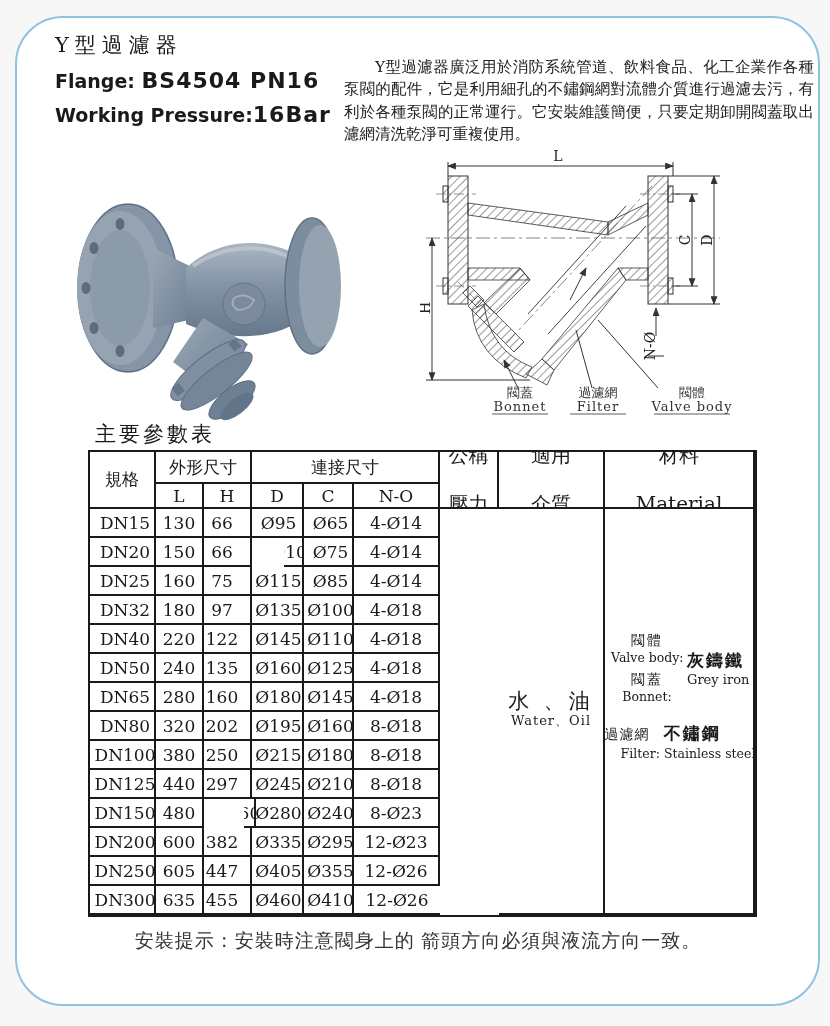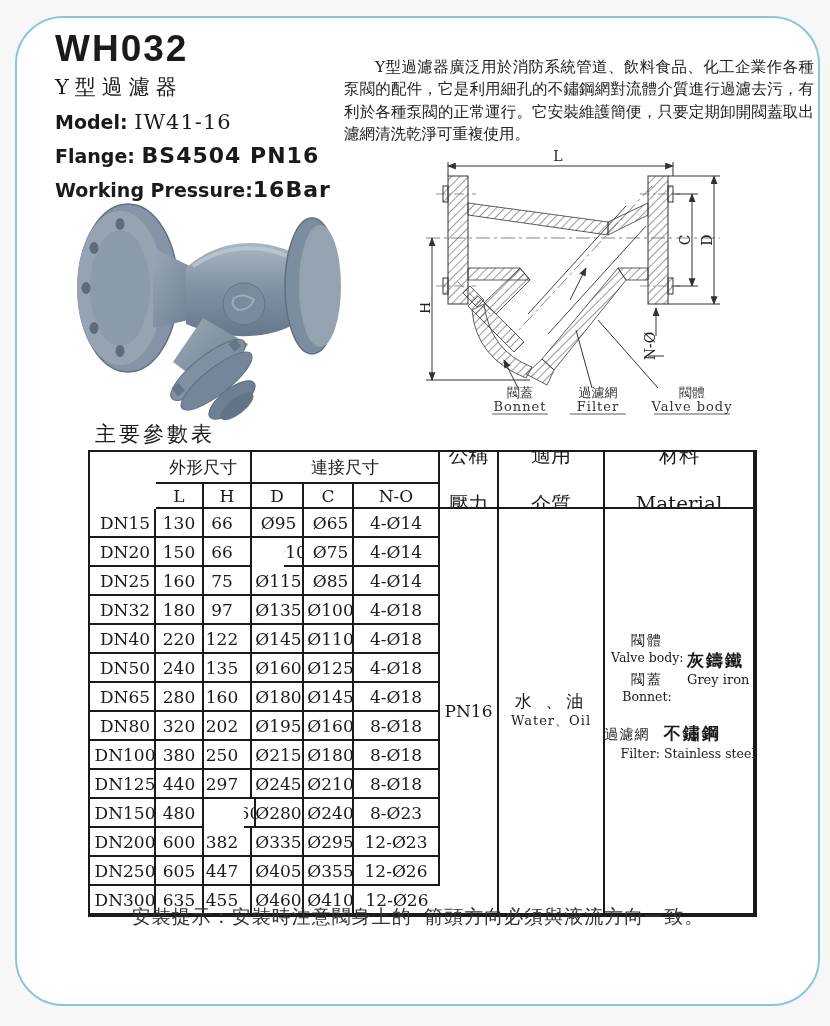--- a/index.html
+++ b/index.html
@@ -62,40 +62,35 @@
   .mat-labels .en{font-size:12.5px;}
   .mat-labels .mt{margin-top:6px;}
   .mat-value{text-align:left;margin-left:4px;}
   .mat-value .zh{font-size:17px;letter-spacing:2px;font-weight:bold;}
   .mat-value .en{font-size:13px;}
   .mat-bottom{margin-top:18px;}
   .mat-bottom .zh-small{font-size:14px;letter-spacing:1px;}
   .mat-bottom .zh-big{font-size:17px;font-weight:bold;letter-spacing:2px;margin-left:10px;}
   .mat-bottom .en-line{font-size:12.5px;margin-top:1px;margin-left:16px;}
   .medium-cell{flex-direction:column;line-height:20px;}
-  .medium-zh{font-size:17px;letter-spacing:4px;}
+  .medium-zh{font-size:21px;letter-spacing:4px;}
   .medium-en{font-size:13px;letter-spacing:1px;}
   
   .note{
-    position:absolute;left:88px;top:904px;width:660px;text-align:center;
-    font-size:19px;letter-spacing:1px;font-family:Liberation Mono, monospace;color:#333;
+    position:absolute;left:88px;top:928px;width:660px;text-align:center;
+    font-size:19px;letter-spacing:1px;font-family:Liberation Sans, sans-serif;color:#333;
   }
 </style>
 </head>
 <body>
 
 <div class="page-border"></div>
 
 <div class="hdr">
-  <div class="code">WH032</div>
   <div class="title-zh">Y型過濾器</div>
-  <div class="spec-line">
-    <span>Model:</span>
-    <span class="val-serif">IW41-16</span>
-  </div>
   <div class="spec-line">
     <span>Flange:</span>
     <span class="val-bold">BS4504 PN16</span>
   </div>
   <div class="spec-line">
     <span>Working Pressure:</span><span class="val-bold">16Bar</span>
   </div>
 </div>
 
 <p class="desc">Y型過濾器廣泛用於消防系統管道、飲料食品、化工企業作各種泵閥的配件，它是利用細孔的不鏽鋼網對流體介質進行過濾去污，有利於各種泵閥的正常運行。它安裝維護簡便，只要定期卸開閥蓋取出濾網清洗乾淨可重複使用。</p>
@@ -232,41 +227,41 @@
     <text x="272" y="249" text-anchor="middle" class="lbl-zh">閥體</text>
     <text x="272" y="263" text-anchor="middle" class="lbl-en">Valve body</text>
     <line x1="234" y1="266" x2="310" y2="266" stroke="#333" stroke-width="0.8"></line>
   </g>
 </svg>
 
 <div class="tbl-title">主要參數表</div>
 
 <div class="params">
 
+  <div class="cell hd" style="grid-column:1;grid-row:1/3">規格</div>
   <div class="cell hd" style="grid-column:2/4;grid-row:1">外形尺寸</div>
   <div class="cell hd" style="grid-column:4/7;grid-row:1">連接尺寸</div>
   <div class="cell hd" style="grid-column:2;grid-row:2">L</div>
   <div class="cell hd" style="grid-column:3;grid-row:2">H</div>
   <div class="cell hd" style="grid-column:4;grid-row:2">D</div>
   <div class="cell hd" style="grid-column:5;grid-row:2">C</div>
   <div class="cell hd" style="grid-column:6;grid-row:2">N-O</div>
   <div class="cell hd2" style="grid-column:7;grid-row:1/3">
     <div>公稱</div>
     <div>壓力</div>
   </div>
   <div class="cell hd2" style="grid-column:9;grid-row:1/3">
     <div>材料</div>
     <div>Material</div>
   </div>
   <div class="cell hd2" style="grid-column:8;grid-row:1/3">
     <div>適用</div>
     <div>介質</div>
   </div>
 
-  <div class="cell" style="grid-column:7;grid-row:3/17">PN16</div>
   <div class="cell medium-cell" style="grid-column:8;grid-row:3/17">
     <div class="medium-zh">水 、油</div>
     <div class="medium-en">Water、Oil</div>
   </div>
   <div class="cell mat-cell" style="grid-column:9;grid-row:3/17">
     <div class="mat-top">
       <div class="mat-labels">
         <div class="zh">閥體</div>
         <div class="en">Valve body:</div>
         <div class="zh mt">閥蓋</div>

